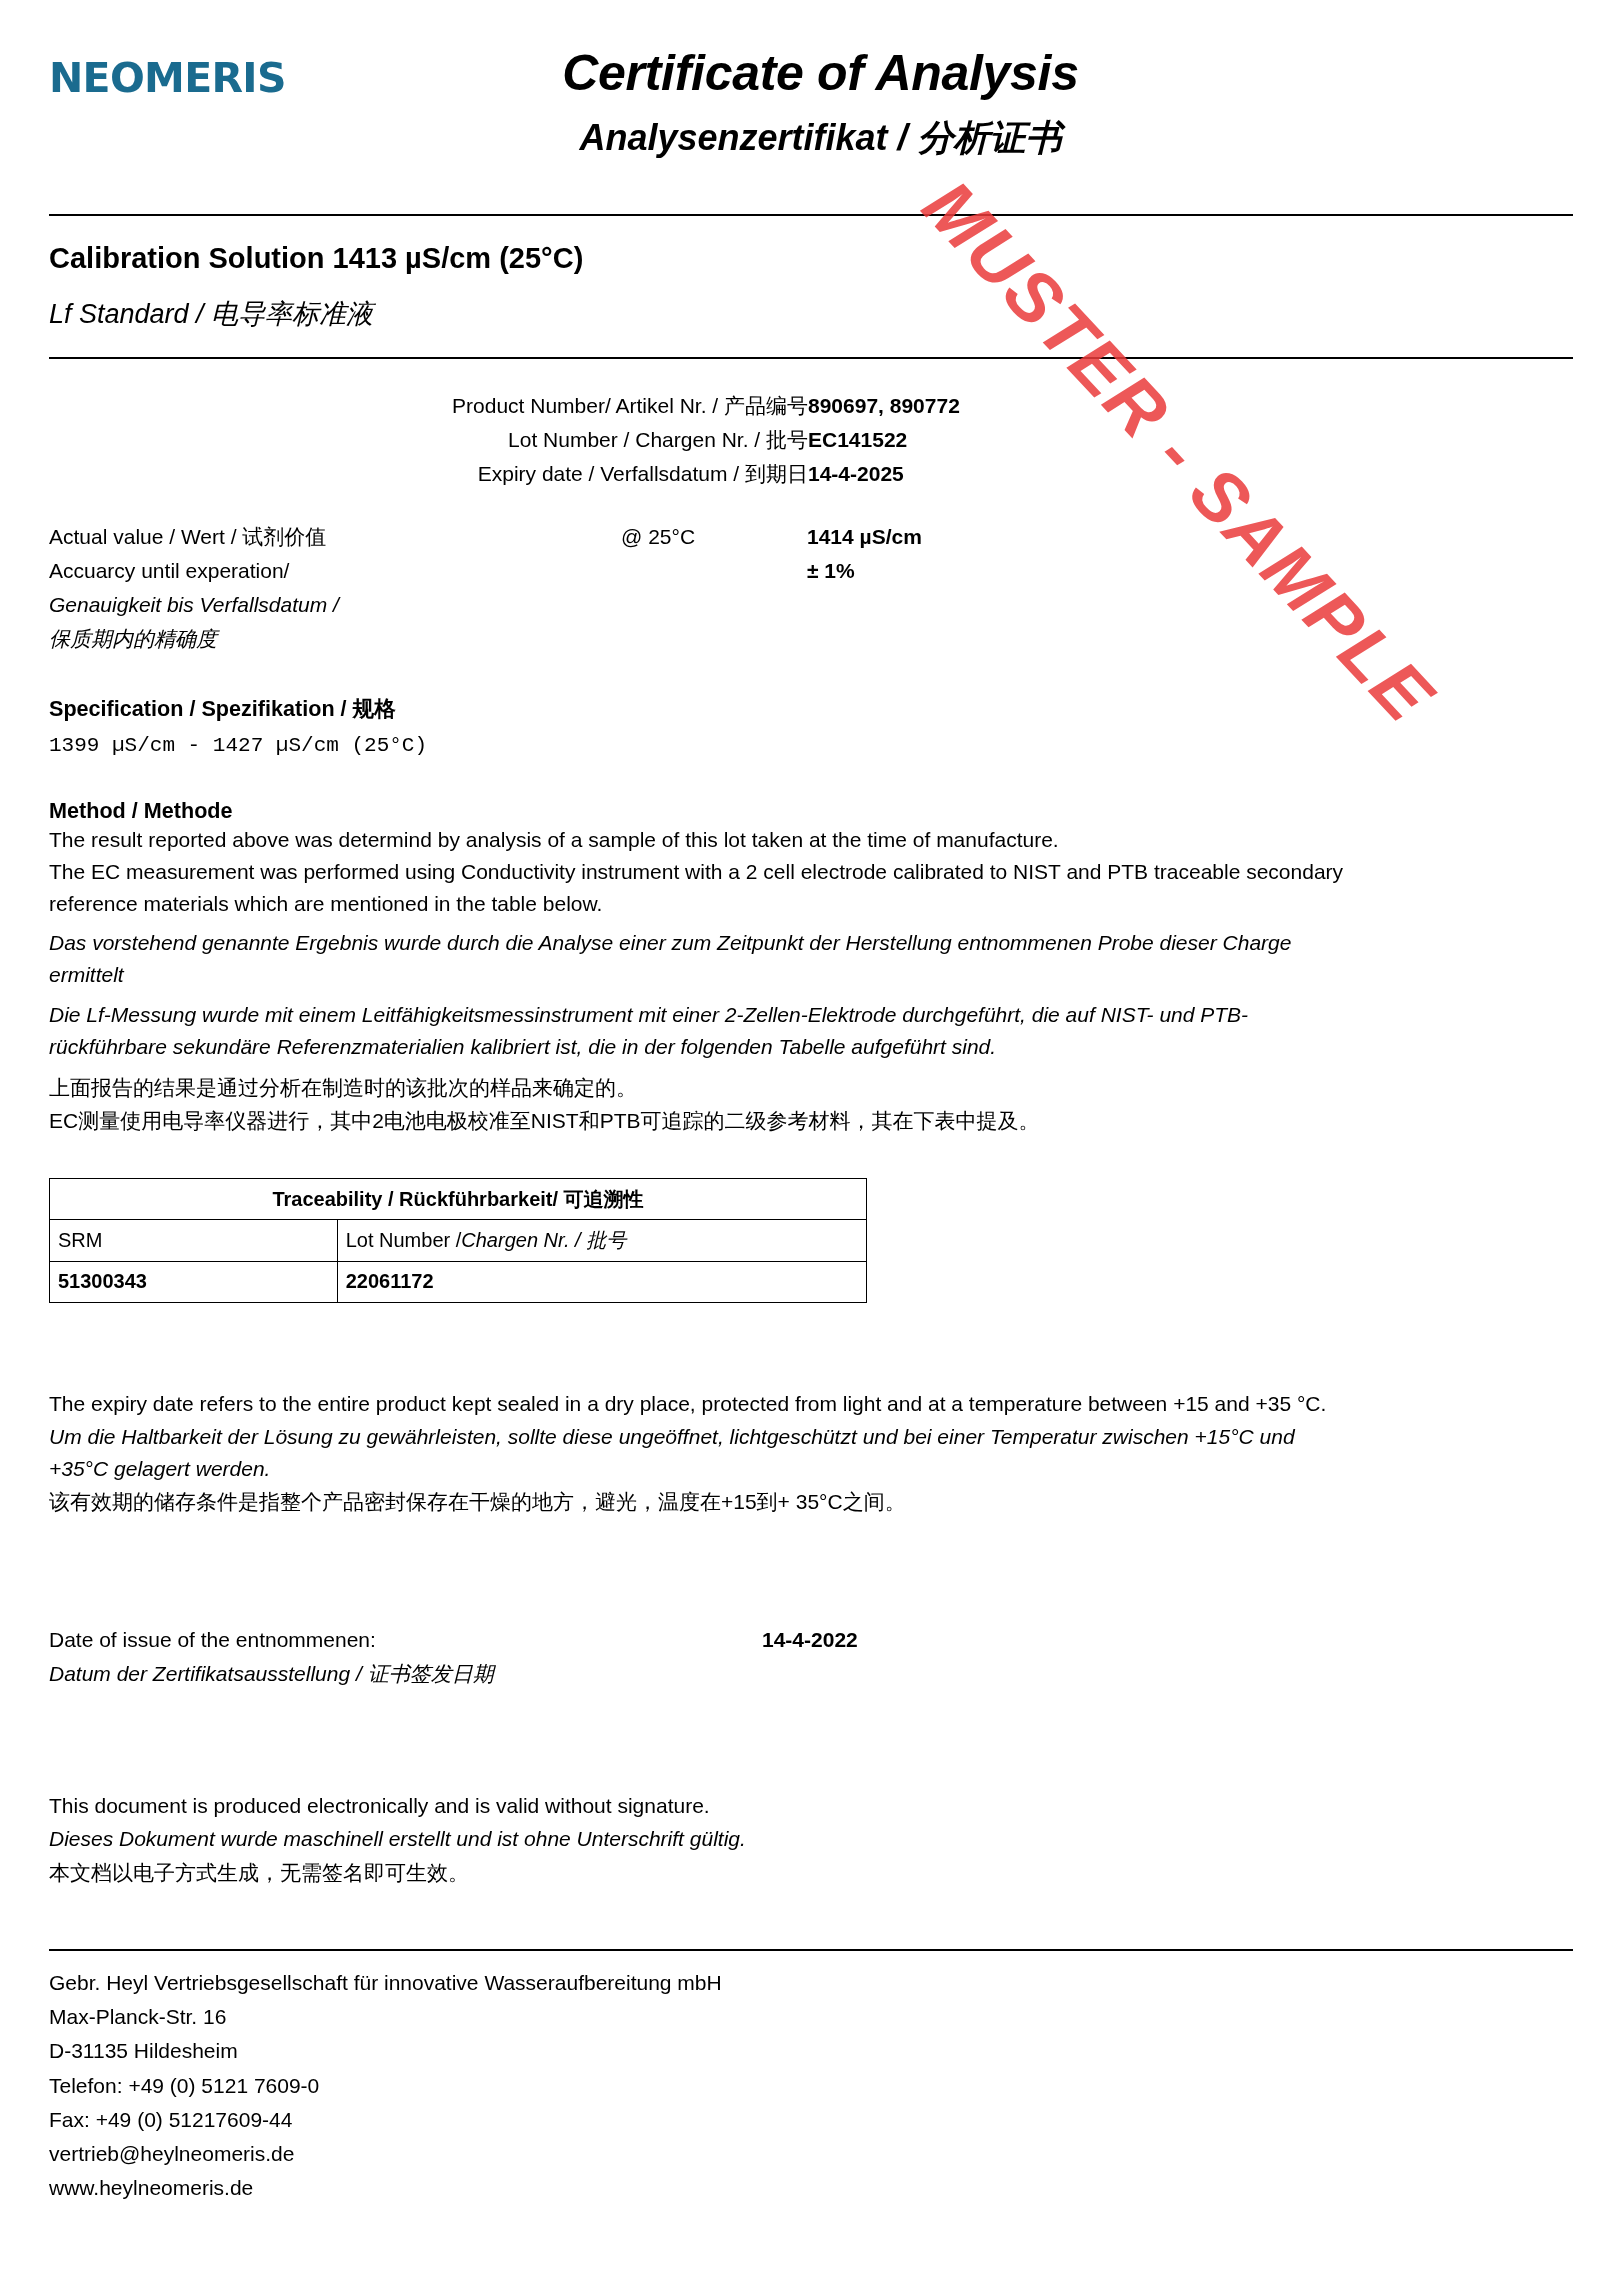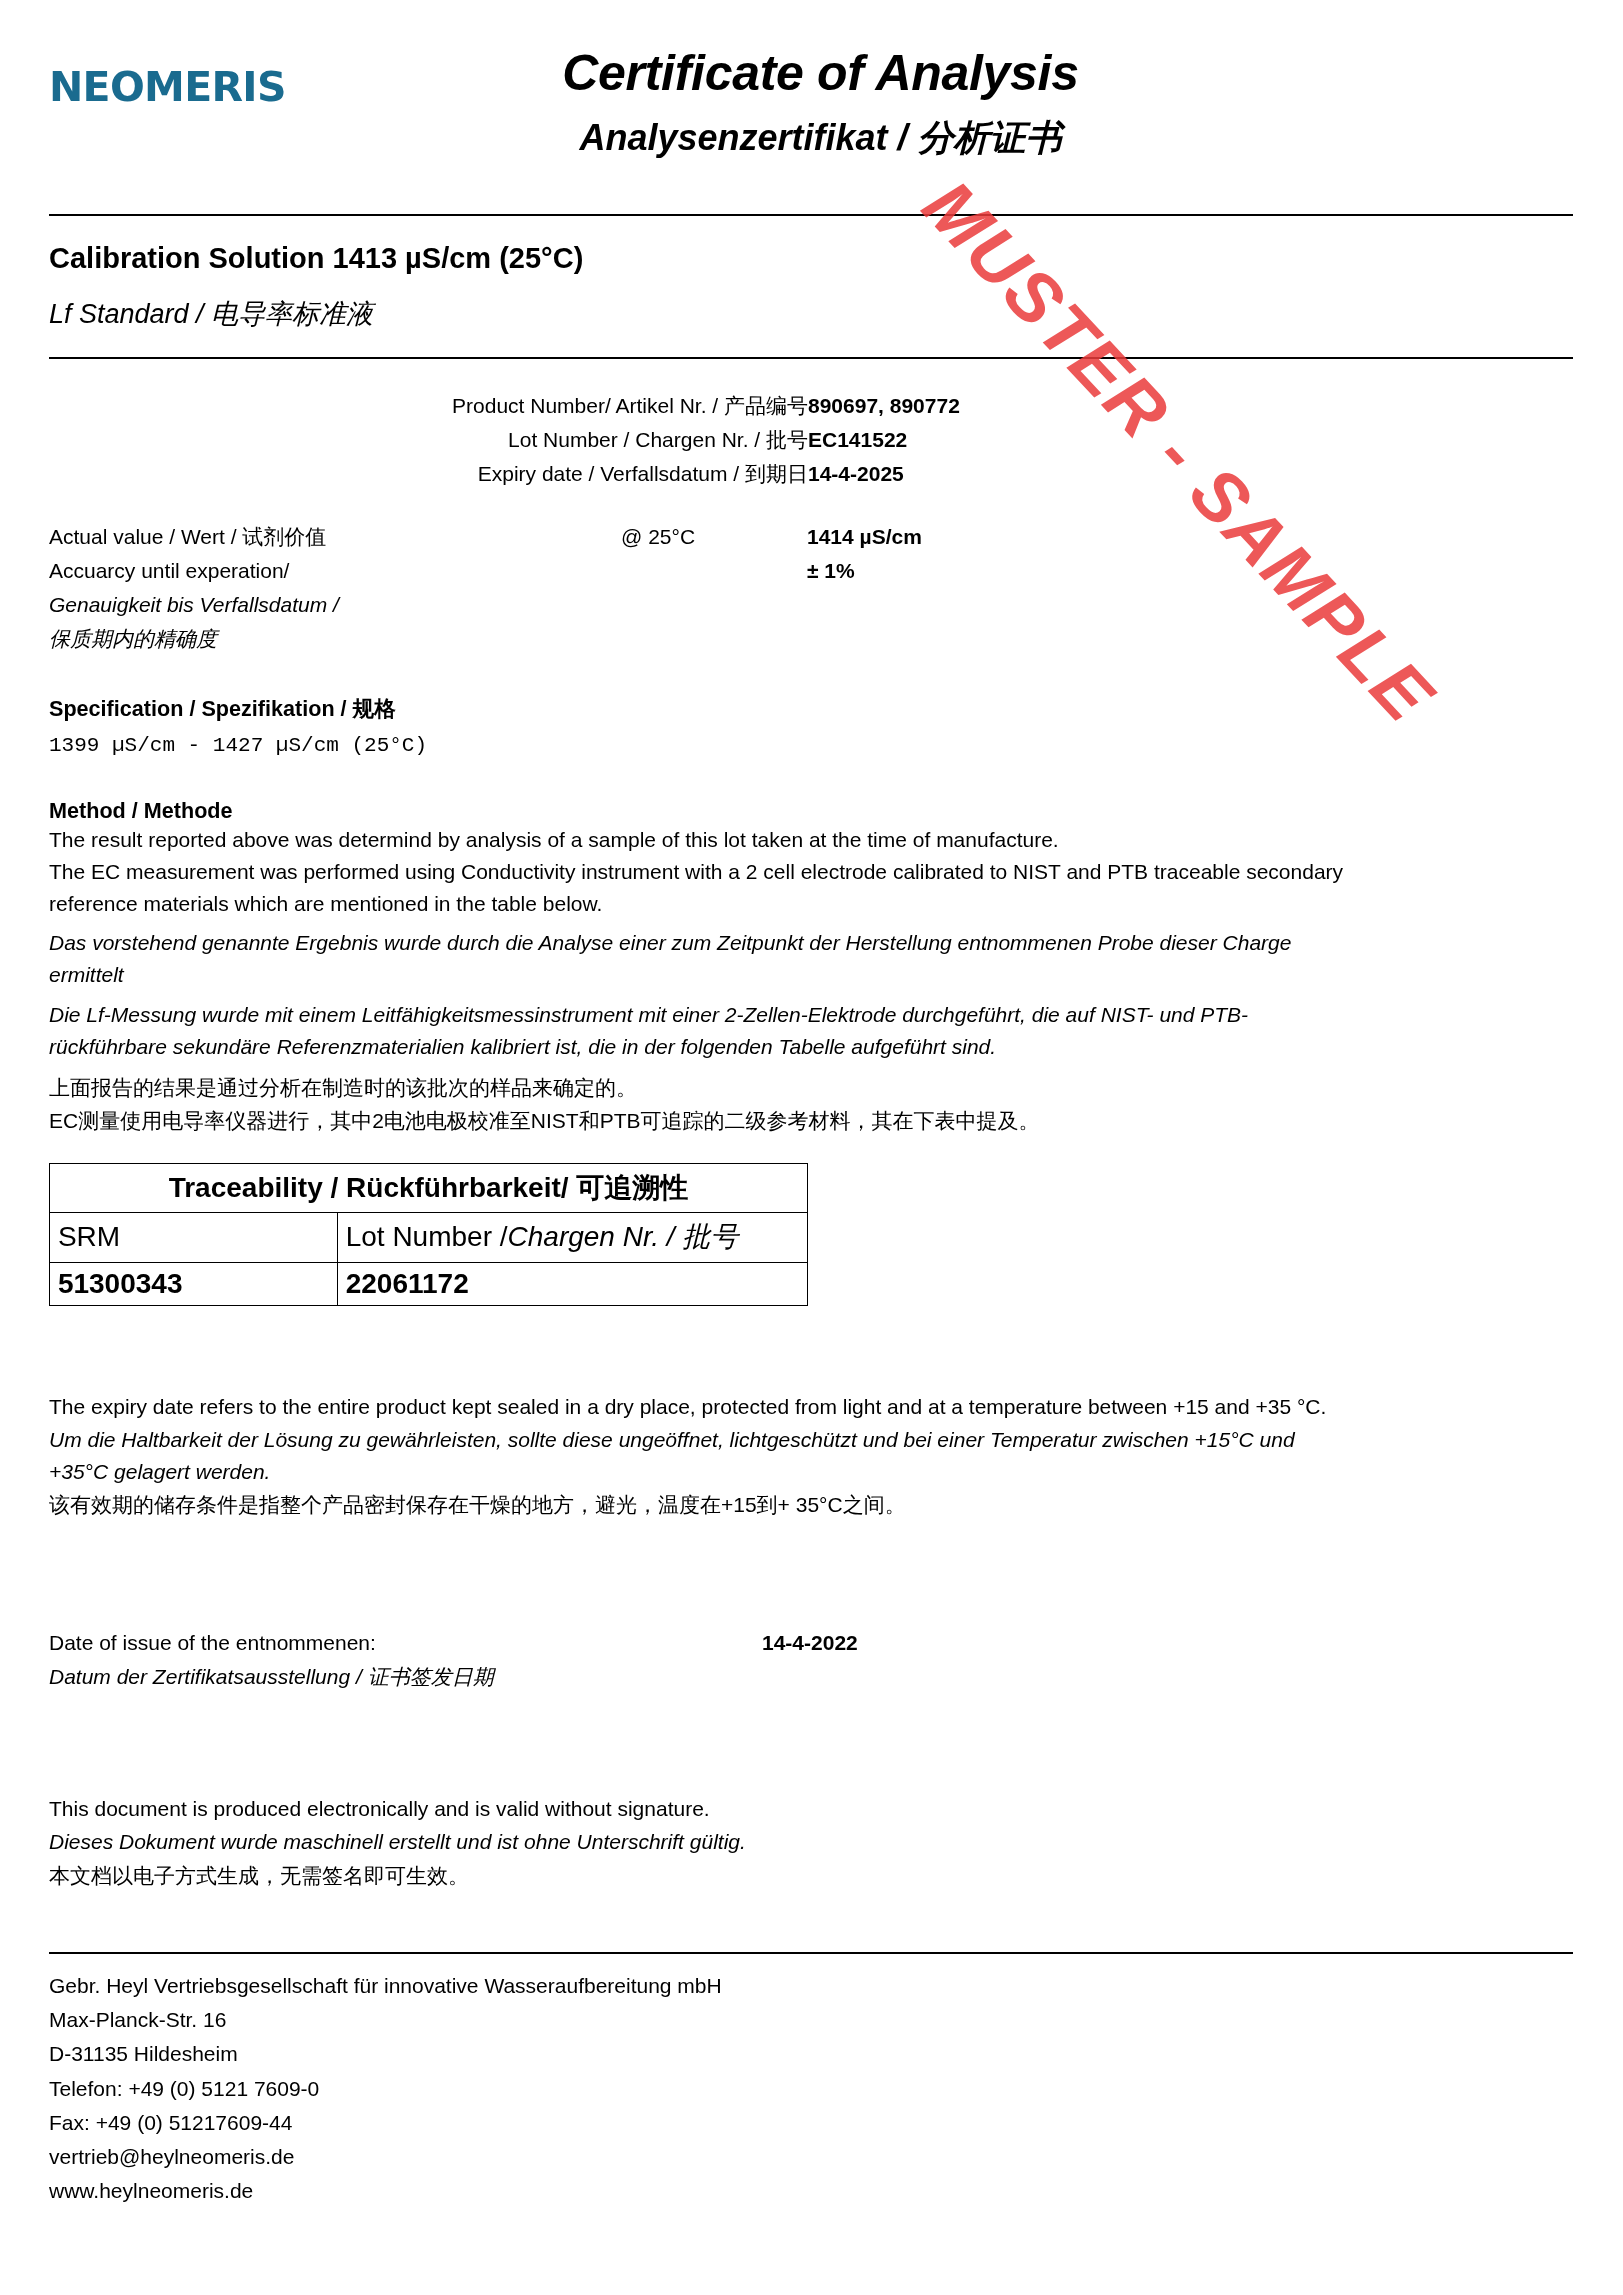--- a/index.html
+++ b/index.html
@@ -30,21 +30,21 @@
   }
 
   
   .header {
     position: relative;
     height: 164px;
   }
   .logo {
     position: absolute;
     left: 0;
-    top: 24px;
+    top: 15px;
     font-size: 41px;
     font-weight: bold;
     letter-spacing: -0.7px;
     color: #1a6b8f;
     font-family: "DejaVu Sans", sans-serif;
   }
   .title-block {
     position: absolute;
     left: 281px;
     top: 8px;
@@ -138,24 +138,24 @@
     font-size: 21px;
     margin: 0;
     line-height: 1.52;
   }
   .method p.gap { margin-top: 7.9px; }
   .method p.ital { font-style: italic; }
   .method p.cn { line-height: 1.6; }
 
   
   table.trace {
-    margin-top: 25px;
+    margin-top: 40px;
     border-collapse: collapse;
-    width: 759px;
-    font-size: 28px;
+    width: 818px;
+    font-size: 20px;
   }
   table.trace td {
     border: 1.3px solid #000;
     padding: 5.2px 7.9px;
     height: 30px;
   }
   td.trace-head {
     text-align: center;
     font-weight: bold;
   }

